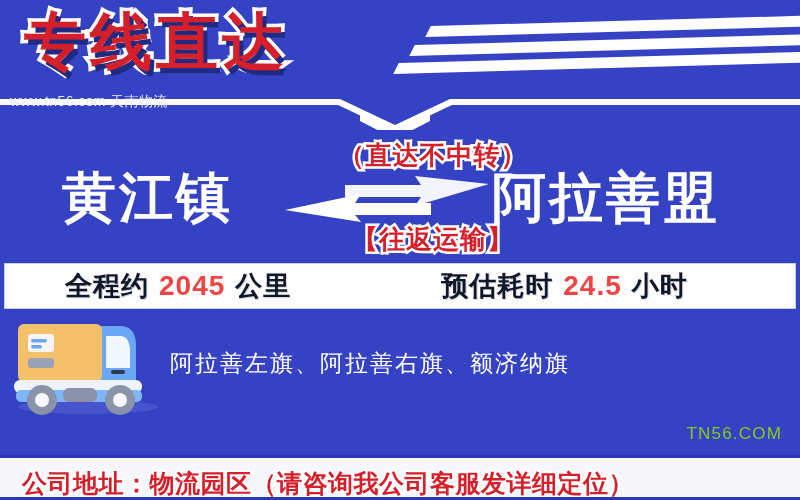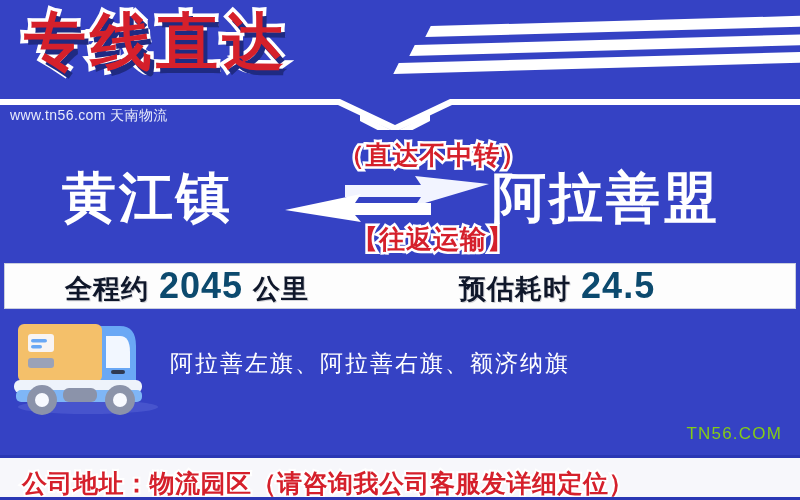--- a/index.html
+++ b/index.html
@@ -31,21 +31,21 @@
     position:absolute;left:24px;top:4px;
     font-size:62px;font-weight:bold;letter-spacing:4px;
     color:#d5202b;
     -webkit-text-stroke:7px #ffffff;
     paint-order:stroke fill;
     text-shadow:4px 5px 0 #1f2a82;
     white-space:nowrap;
     line-height:1.22;
   }
   .site-line{
-    position:absolute;left:10px;top:107px;
+    position:absolute;left:10px;top:93px;
     font-size:14px;color:#e9ecfb;letter-spacing:.4px;white-space:nowrap;
   }
 
   
   .city{
     position:absolute;top:168px;
     font-size:54px;font-weight:bold;color:#ffffff;letter-spacing:3px;
     white-space:nowrap;line-height:1.1;
   }
   .city.origin{left:62px;}
@@ -73,21 +73,21 @@
     display:flex;align-items:center;
   }
   .infobar .left{flex:0 0 auto;margin-left:60px;display:flex;align-items:baseline;}
   .infobar .right{flex:0 0 auto;margin-left:150px;display:flex;align-items:baseline;}
   .red-t{
     font-size:27px;font-weight:bold;color:#0f172a;letter-spacing:1px;
     text-shadow:1px 1px 0 rgba(180,180,190,.55);
     white-space:nowrap;
   }
   .blue-n{
-    font-size:36px;font-weight:bold;color:#0c4a6e;letter-spacing:1px;
+    font-size:28px;font-weight:bold;color:#ef4444;letter-spacing:1px;
     margin:1px 10px;white-space:nowrap;
   }
 
   
   .truck{position:absolute;left:8px;top:312px;width:160px;height:105px;}
 
   
   .sublist{
     position:absolute;left:170px;top:348px;
     font-size:23px;color:#ffffff;letter-spacing:2px;white-space:nowrap;
@@ -159,20 +159,21 @@
 
   <div class="infobar">
     <div class="left">
       <span class="red-t">全程约</span>
       <span class="blue-n">2045</span>
       <span class="red-t">公里</span>
     </div>
     <div class="right">
       <span class="red-t">预估耗时</span>
       <span class="blue-n">24.5</span>
+      <span class="red-t">小时</span>
     </div>
   </div>
 
   <div class="truck">
     <svg width="160" height="105" viewBox="0 0 160 105" xmlns="http://www.w3.org/2000/svg">
       <ellipse cx="80" cy="95" rx="70" ry="7" fill="#4a57cf" opacity="0.85"></ellipse>
       <path d="M92 14 L112 14 Q128 14 128 34 L128 72 L92 72 Z" fill="#6aa8f5"></path>
       <rect x="10" y="12" width="84" height="58" rx="6" fill="#f4c06a"></rect>
       <rect x="20" y="22" width="26" height="18" rx="3" fill="#f7f9ff" opacity="0.92"></rect>
       <rect x="23" y="27" width="16" height="3.6" rx="1.8" fill="#6aa8f5"></rect>

